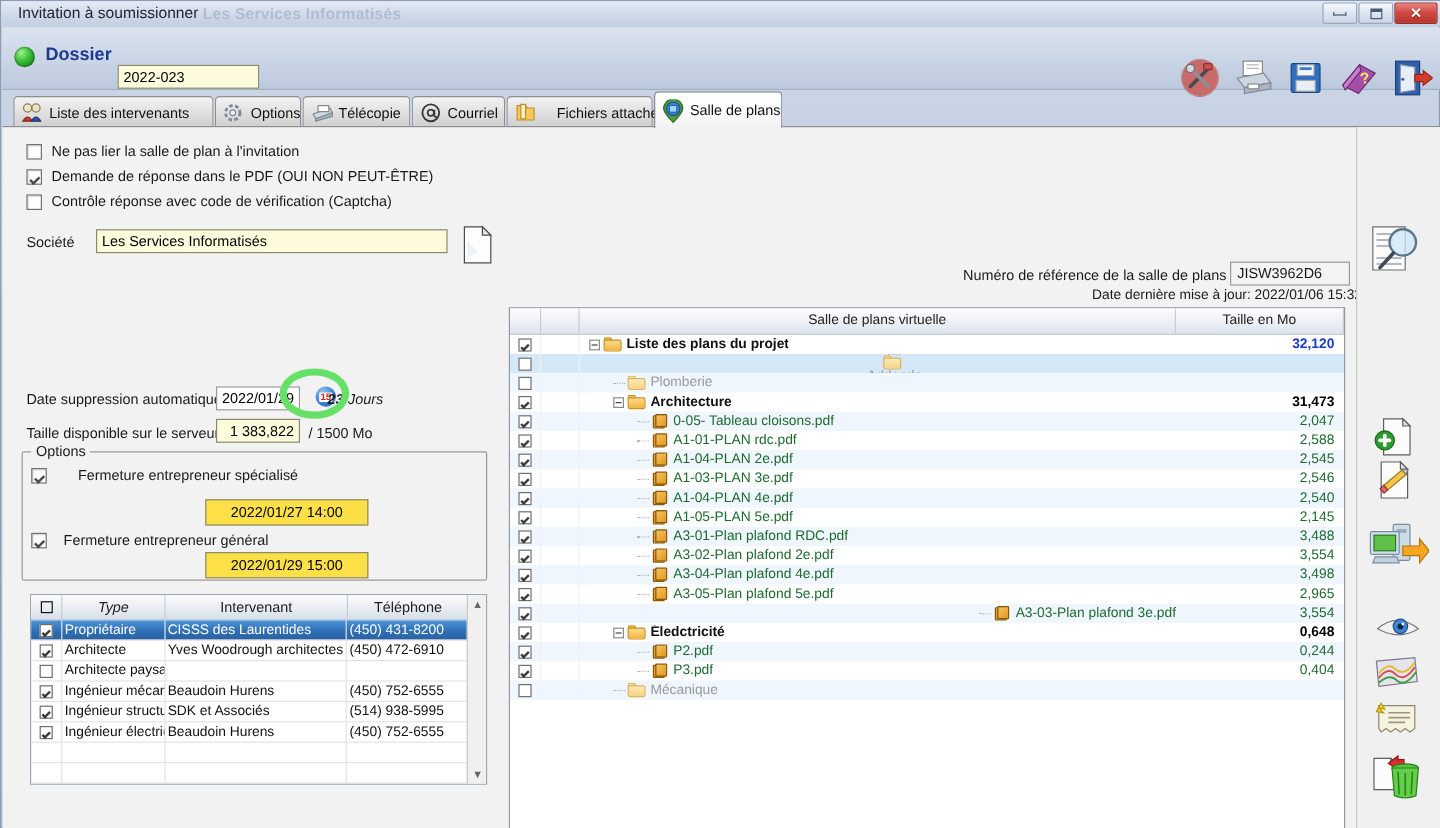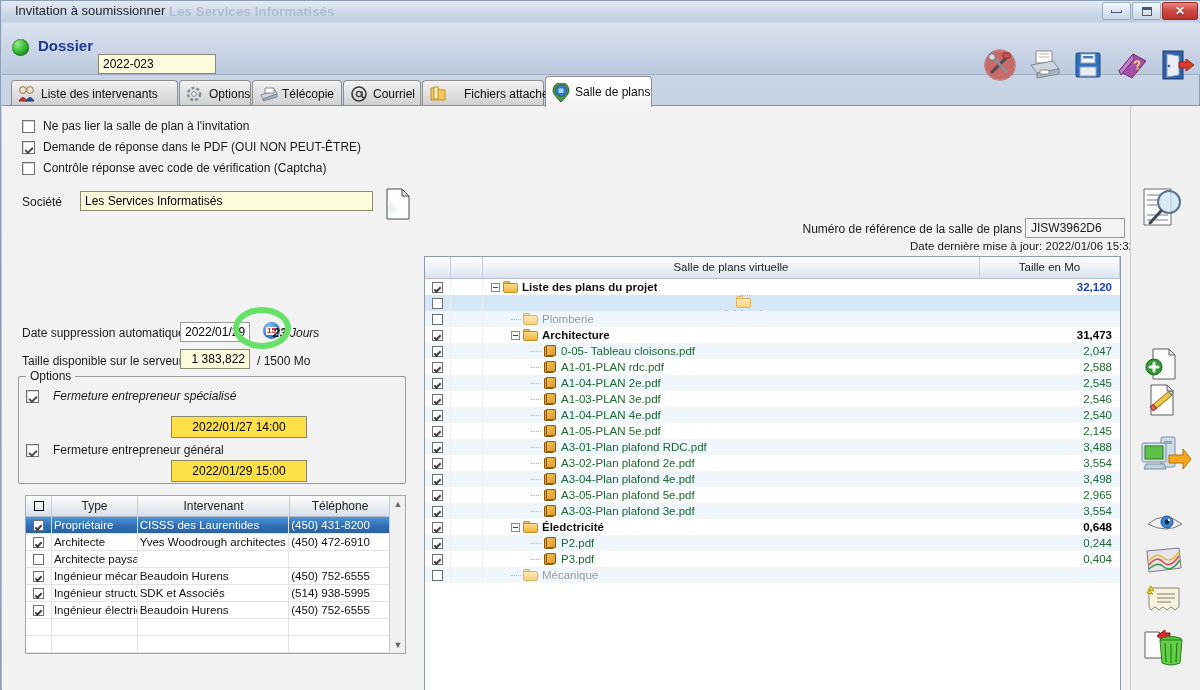--- a/index.html
+++ b/index.html
@@ -149,21 +149,21 @@
     background:#fff; border:1px solid #9aa7b8;
   }
   #grid-head {
     position:absolute; left:0; top:0; width:379px; height:21px;
     background:linear-gradient(180deg,#fbfcfd 0%,#eaeef4 50%,#d8dfe9 100%);
     border-bottom:1px solid #b6c0cd;
     display:flex;
   }
   .gh { border-right:1px solid #c3ccd8; text-align:center; font-size:12px; color:#222; line-height:20px; }
   #gh-cb { width:26px; }
-  #gh-type { width:86px; }
+  #gh-type { width:86px;font-style:italic; }
   #gh-int { width:152px; }
   #gh-tel { width:101px; }
   #grid-rows { position:absolute; left:0; top:21px; width:364px; }
   .grow { height:17px; display:flex; border-bottom:1px solid #e3e3e3; font-size:11.5px; color:#111; }
   .grow.sel { background:linear-gradient(180deg,#4d94d6 0%,#2f6fb5 55%,#2a62a3 100%); color:#fff; }
   .gc { overflow:hidden; white-space:nowrap; border-right:1px solid #e3e3e3; padding-left:2px; line-height:16px; }
   .gc.cb { width:26px; display:flex; align-items:center; justify-content:center; padding:0; }
   .gc.c1 { width:86px; }
   .gc.c2 { width:152px; }
   .gc.c3 { width:101px; }
@@ -454,21 +454,21 @@
       <div class="yellowinput" style="left:178px; top:243px; width:70px; text-align:right;">1 383,822</div>
       <div class="fieldlabel" style="left:255px; top:248px;">/ 1500 Mo</div>
 
       <div id="annot"></div>
 
       <div id="options-box"></div>
       <div id="options-legend">Options</div>
 
       <div class="cbrow" style="left:24px; top:283px;">
         <span class="cbox checked"></span>
-        <span class="cblabel" style="margin-left:14px;font-style:italic;">Fermeture entrepreneur spécialisé</span>
+        <span class="cblabel" style="margin-left:26px;">Fermeture entrepreneur spécialisé</span>
       </div>
       <div class="datebtn" style="left:169px; top:310px;">2022/01/27 14:00</div>
 
       <div class="cbrow" style="left:24px; top:337px;">
         <span class="cbox checked"></span>
         <span class="cblabel" style="margin-left:14px;">Fermeture entrepreneur général</span>
       </div>
       <div class="datebtn" style="left:169px; top:354px;">2022/01/29 15:00</div>
 
       <div id="grid">
@@ -782,21 +782,21 @@
               </span>
               <span class="tlabel pdf">A3-05-Plan plafond 5e.pdf</span>
             </span>
             <span class="t-size green">2,965</span>
           </div>
           <div class="trow alt">
             <span class="t-cb">
               <span class="tcbox checked"></span>
             </span>
             <span class="t-blank"></span>
-            <span class="t-name" style="padding-left: 48px;">
+            <span class="t-name" style="padding-left: 48px; justify-content: flex-end;">
               <span class="dots"></span>
               <span class="pdf-icon">
                 <i></i>
                 <u></u>
               </span>
               <span class="tlabel pdf">A3-03-Plan plafond 3e.pdf</span>
             </span>
             <span class="t-size green">3,554</span>
           </div>
           <div class="trow">

